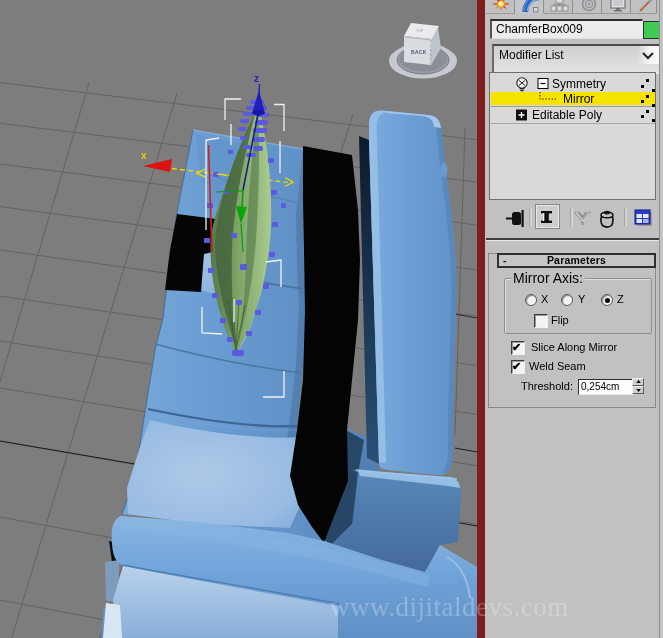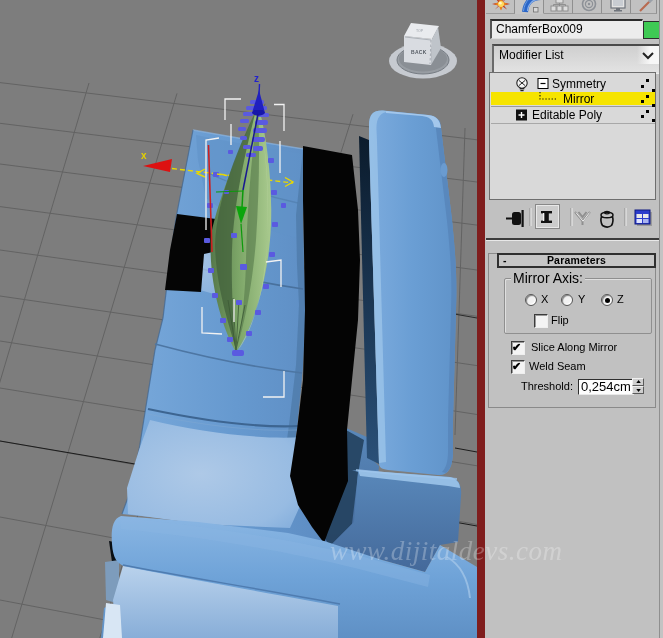--- a/index.html
+++ b/index.html
@@ -54,33 +54,33 @@
          box-shadow:inset 1px 1px 1px rgba(0,0,0,.45), inset -1px -1px 1px #fff;}
   .radio .dot{position:absolute;left:2.5px;top:2.5px;width:5px;height:5px;border-radius:50%;background:#000;}
   .chk{position:absolute;width:12px;height:12px;background:#f4f4f4;
        border-top:1px solid #3c3c3c;border-left:1px solid #3c3c3c;
        border-right:1px solid #efefef;border-bottom:1px solid #efefef;
        box-shadow:inset 1px 1px 0 #9a9a9a;}
   .lab{position:absolute;font-size:11px;color:#000;white-space:nowrap;}
   #thrfield{position:absolute;left:89px;top:125px;width:52px;height:14px;background:#fdfdfd;
             border-top:1px solid #2f2f2f;border-left:1px solid #2f2f2f;
             border-right:1px solid #e8e8e8;border-bottom:1px solid #e8e8e8;
-            font-size:13px;line-height:14px;padding-left:2px;color:#000;}
+            font-size:10px;line-height:14px;padding-left:2px;color:#000;}
   .spinb{position:absolute;left:143px;width:12px;height:8px;background:#cfcfcf;
          border-top:1px solid #f0f0f0;border-left:1px solid #f0f0f0;
          border-right:1px solid #5a5a5a;border-bottom:1px solid #5a5a5a;box-sizing:border-box;}
   .spinb .tri{position:absolute;left:1.5px;top:-1.5px;font-size:7px;color:#000;transform:scale(1.1,0.75);}
   .chk .ck{position:absolute;left:0px;top:-1px;font-size:11px;color:#000;font-weight:bold;}
   
   #rstrip{position:absolute;left:174px;top:0;width:12px;height:638px;background:#c3c3c3;
           border-left:1px solid #8f8f8f;}
   #rstrip .wl{position:absolute;left:5px;top:0;width:2px;height:638px;background:#e4e4e4;}
   #rstrip .dk{position:absolute;left:7px;top:0;width:5px;height:638px;background:#b7b7b7;}
-  #wmark{position:absolute;left:330px;top:536px;width:300px;height:45px;
-         font-family:"Liberation Serif",serif;font-style:italic;
+  #wmark{position:absolute;left:330px;top:592px;width:300px;height:45px;
+         font-family:"Liberation Serif",serif;
          font-size:27px;color:rgba(255,255,255,0.27);z-index:50;letter-spacing:0.5px;}
 </style>
 </head>
 <body>
 <svg id="vp" viewBox="0 0 477 638" xmlns="http://www.w3.org/2000/svg">
 <defs>
   <linearGradient id="gBack" x1="0" y1="0" x2="1" y2="0">
     <stop offset="0" stop-color="#79a9db"></stop>
         <stop offset="0.55" stop-color="#6699cf"></stop>
     <stop offset="1" stop-color="#5d8cc2"></stop>

